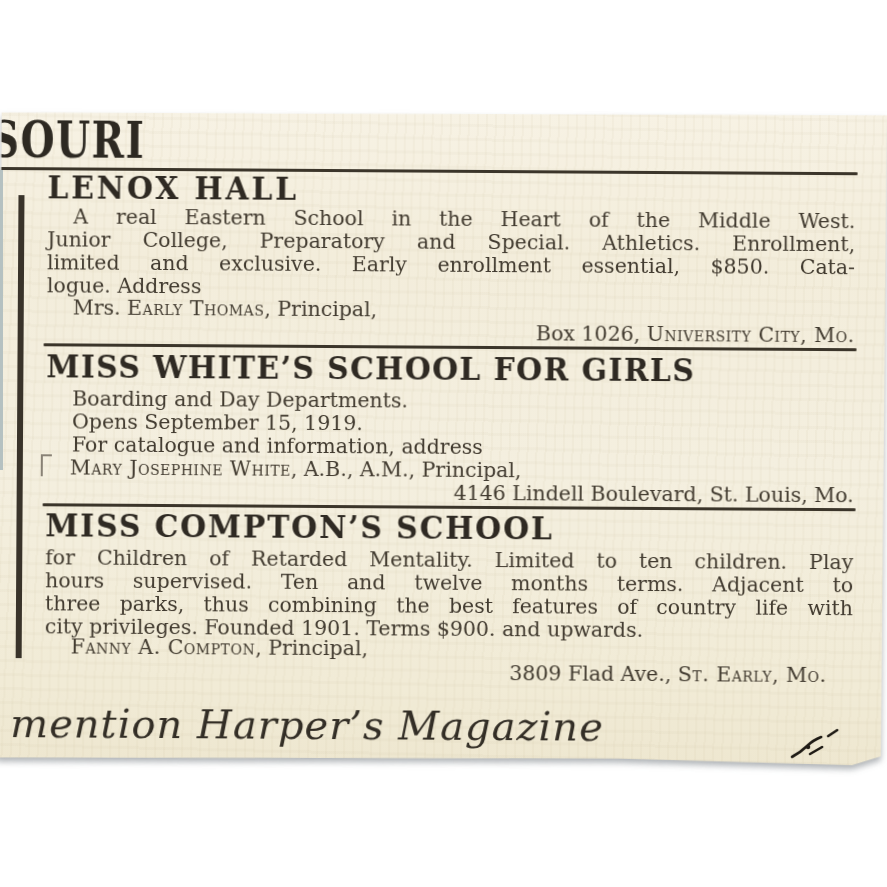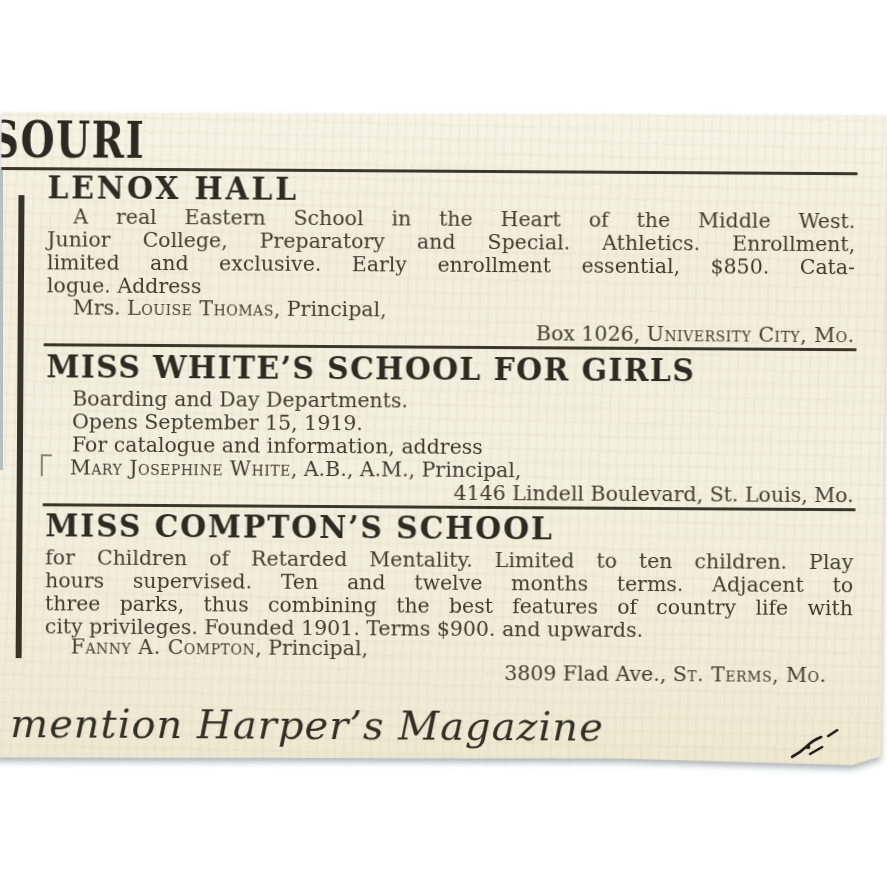--- a/index.html
+++ b/index.html
@@ -87,21 +87,21 @@
     <div class="ad-title t-lenox">LENOX HALL</div>
 
     <div class="para p-lenox ink">
       <div class="jl indent">A real Eastern School in the Heart of the Middle West.</div>
       <div class="jl">Junior College, Preparatory and Special. Athletics. Enrollment,</div>
       <div class="jl">limited and exclusive. Early enrollment essential, $850. Cata-</div>
       <div>logue. Address</div>
     </div>
 
     <div class="nameline ink" style="left:74px;top:186px;">
-      <span>Mrs. </span><span class="sc">Louise Thomas</span><span>, Principal,</span>
+      <span>Mrs. </span><span class="sc">Early Thomas</span><span>, Principal,</span>
     </div>
 
     <div class="addr ink" style="top:209px;">
       <span>Box 1026, </span><span class="sc">University City, Mo.</span>
     </div>
 
     <div class="rule rule-b"></div>
 
     <div class="ad-title t-white">MISS WHITE’S SCHOOL FOR GIRLS</div>
 
@@ -128,21 +128,21 @@
       <div class="jl">hours supervised. Ten and twelve months terms. Adjacent to</div>
       <div class="jl">three parks, thus combining the best features of country life with</div>
       <div>city privileges. Founded 1901. Terms $900. and upwards.</div>
     </div>
 
     <div class="nameline ink" style="left:74px;top:525px;">
       <span></span><span class="sc">Fanny A. Compton</span><span>, Principal,</span>
     </div>
 
     <div class="addr ink" style="top:549px;width:782px;">
-      <span>3809 Flad Ave., </span><span class="sc">St. Terms, Mo.</span>
+      <span>3809 Flad Ave., </span><span class="sc">St. Early, Mo.</span>
     </div>
 
     <div class="footer-line">mention Harper’s Magazine</div>
 
     <svg class="ink-mark" width="56" height="34" viewBox="0 0 56 34">
       <path d="M4 30 Q13 25 19 19 T33 10 M22 27 l12 -7 M40 9 l9 -6" stroke="#1f1b15" stroke-width="2.6" fill="none" stroke-linecap="round"></path>
       <circle cx="20" cy="20" r="2.2" fill="#1f1b15"></circle>
     </svg>
   </div>
 </div>

